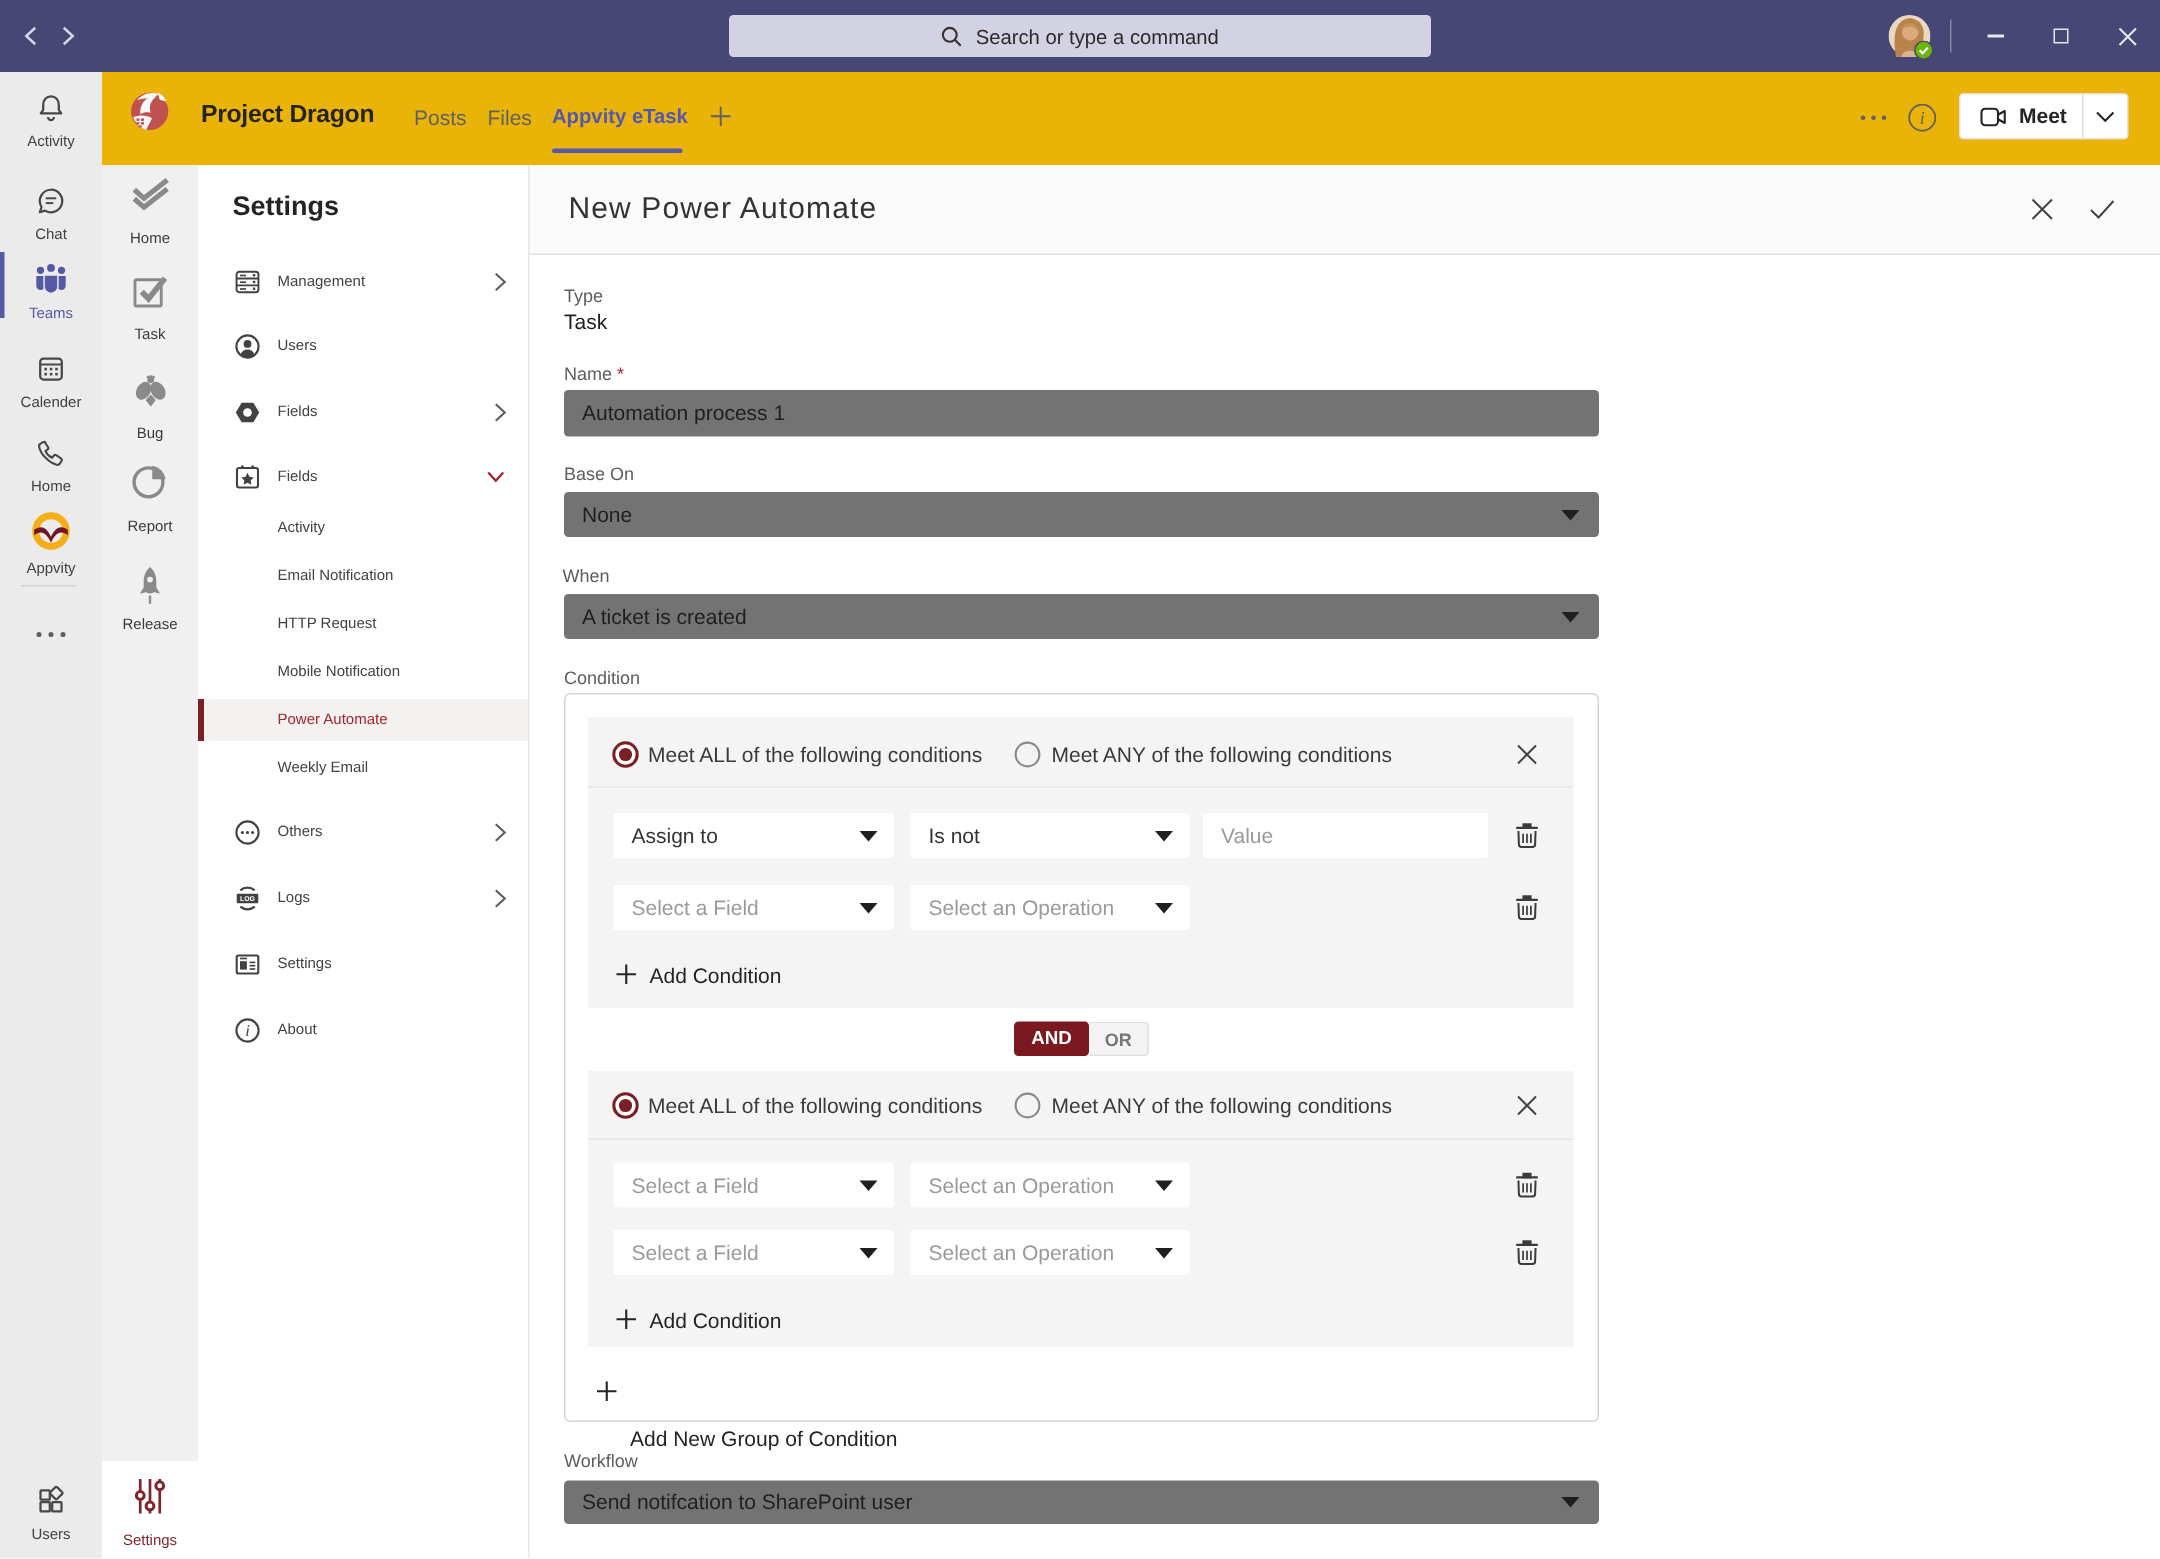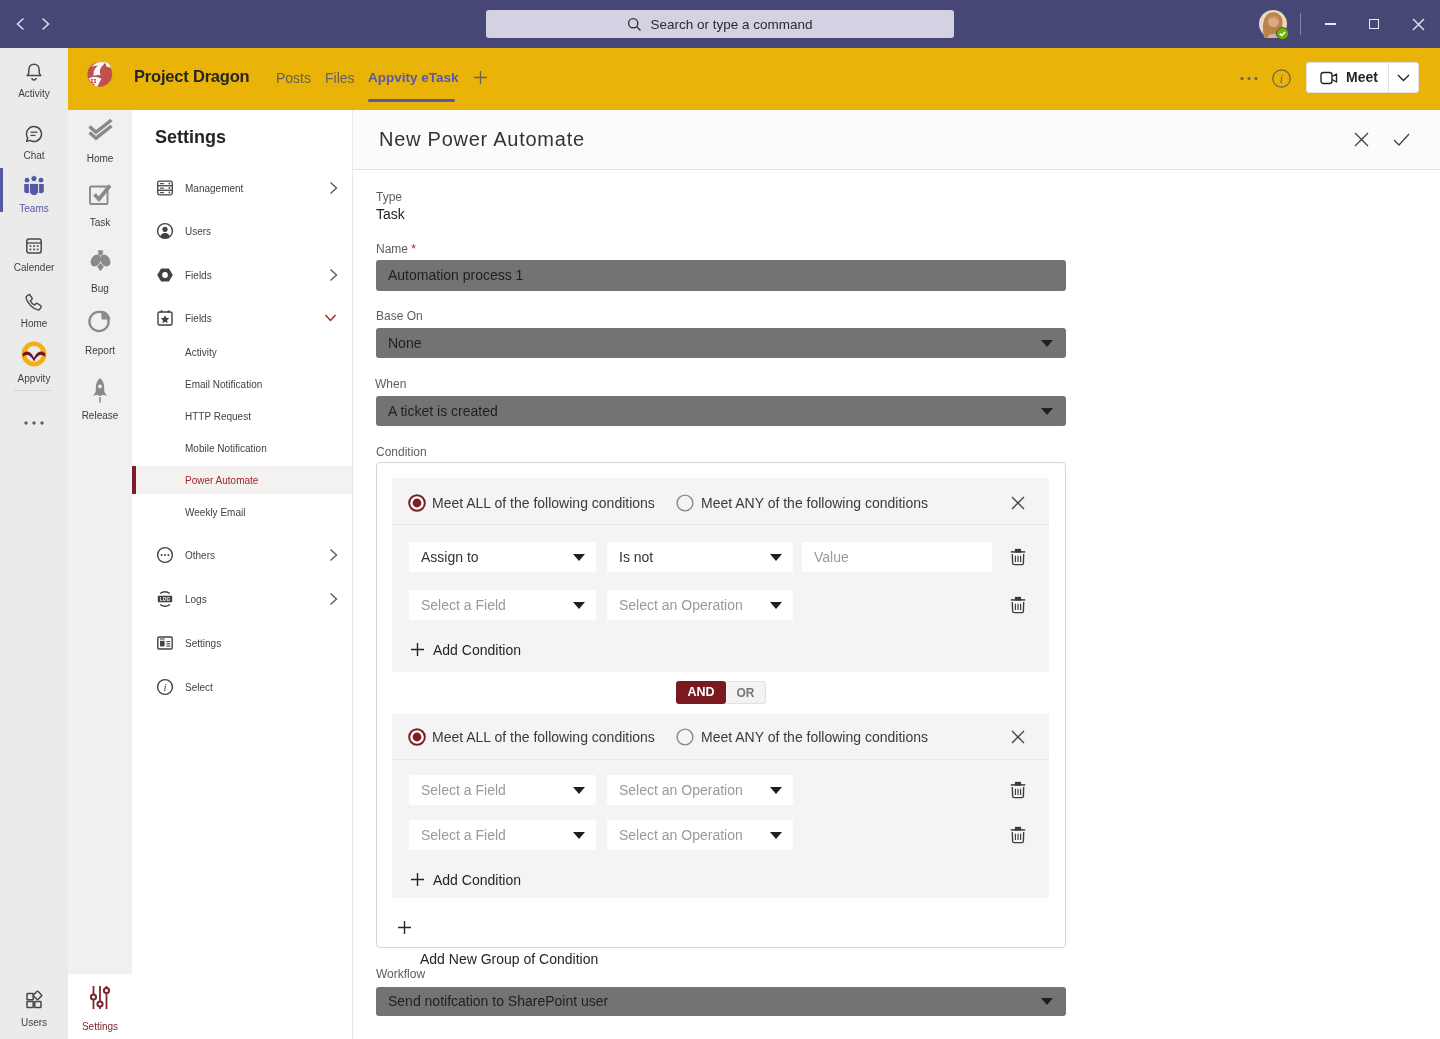--- a/index.html
+++ b/index.html
@@ -396,21 +396,21 @@
           <line x1="4" y1="5" x2="8.6" y2="5" stroke="#424242" stroke-width="1.1"></line>
         </svg>
       <span class="txt">Settings</span>
     </div>
 
     <div class="navrow" style="top:563px">
       <svg class="ico" width="18" height="18" viewBox="0 0 18 18">
           <circle cx="9" cy="9" r="7.4" fill="none" stroke="#424242" stroke-width="1.4"></circle>
           <text x="9" y="12.8" text-anchor="middle" font-family="Liberation Serif, serif" font-style="italic" font-size="11" fill="#424242">i</text>
         </svg>
-      <span class="txt">Select</span>
+      <span class="txt">About</span>
     </div>
   </div>
 
   <div id="main"></div>
   <div id="mainhead">
     <div class="abs" style="left:26px;top:18px;font-size:20px;color:#333;letter-spacing:0.75px">New Power Automate</div>
     <svg class="abs" style="left:1001px;top:22px" width="15" height="15" viewBox="0 0 15 15">
         <path d="M1 1 L14 14 M14 1 L1 14" stroke="#424242" stroke-width="1.3"></path>
       </svg>
     <svg class="abs" style="left:1040px;top:23px" width="17" height="13" viewBox="0 0 17 13">

